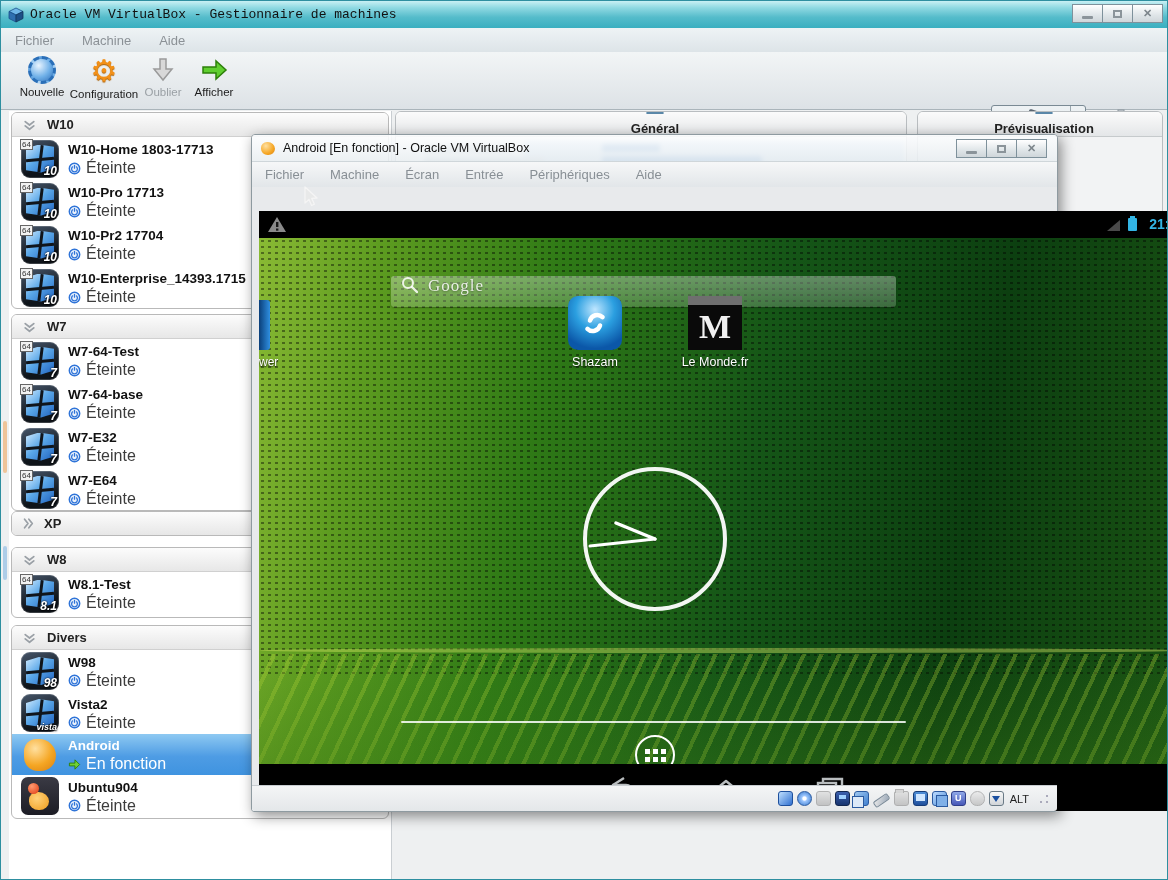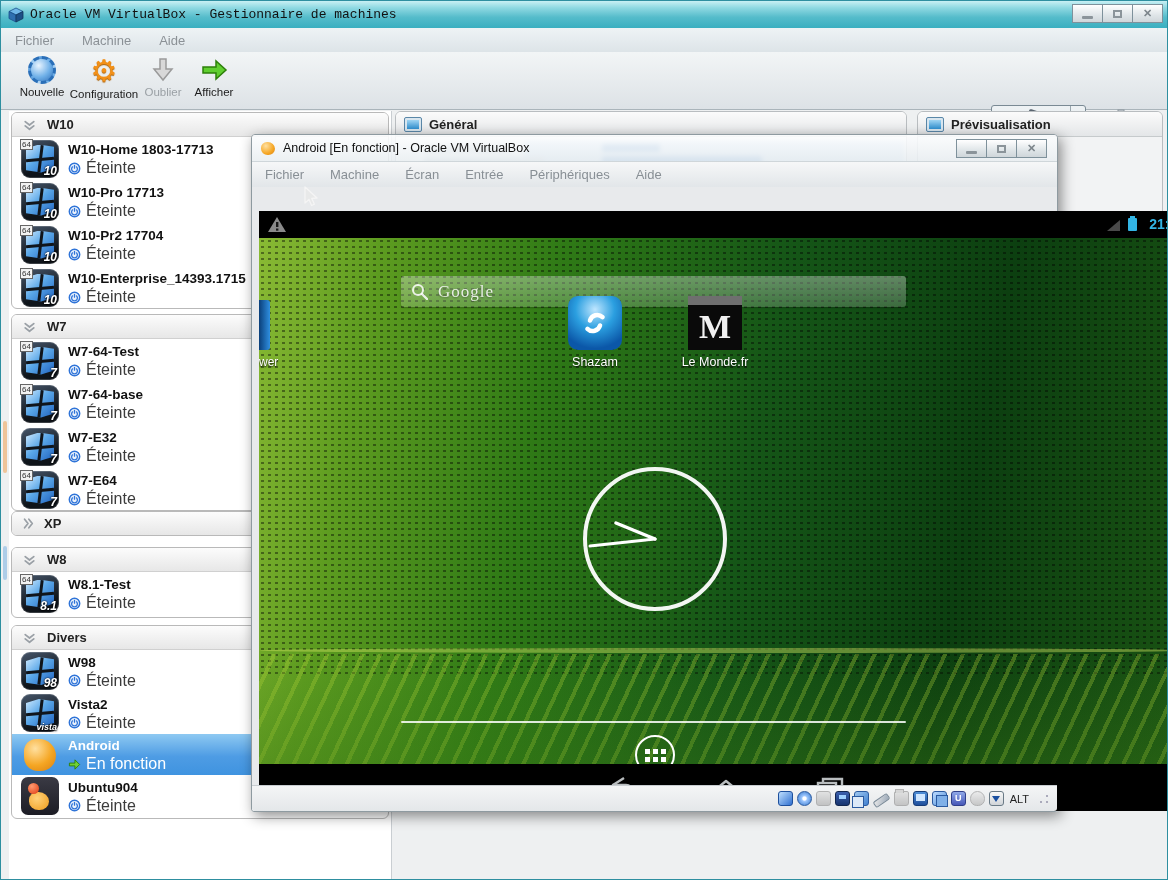--- a/index.html
+++ b/index.html
@@ -41,21 +41,21 @@
   .mtools .lbl,.gtools .lbl{font-size:11.5px;color:#1c1c1c;white-space:nowrap;}
   .droparrow{width:0;height:0;border-left:4px solid transparent;border-right:4px solid transparent;border-top:5px solid #444;}
   .mtools .astrip{width:13px;border-left:1px solid #9aa7ae;display:flex;align-items:center;justify-content:center;}
   .gtools{position:absolute;left:1090px;top:55px;width:62px;height:50px;display:flex;flex-direction:column;align-items:center;}
   .garrow{position:absolute;left:1154px;top:72px;}
   
   .sidebar{position:absolute;left:8px;top:110px;width:383px;height:770px;background:#ffffff;border-right:1px solid #c9ced2;box-sizing:border-box;}
   .details-pane{position:absolute;left:391px;top:110px;width:777px;height:770px;background:#eef0f1;}
   .panelbox{position:absolute;border:1px solid #b9bdc0;border-radius:6px;background:#fff;box-sizing:border-box;overflow:hidden;}
   .panelhdr{height:24px;background:linear-gradient(#fbfbfb,#e4e6e8);border-bottom:1px solid #c6cacc;
-    display:flex;align-items:center;gap:7px;padding-left:8px;font-size:13px;font-weight:bold;color:#222;}
+    display:flex;align-items:center;gap:7px;padding-left:8px;font-size:13px;font-weight:bold;color:#222;flex-direction:column;}
   .stub-hdr{position:absolute;left:3px;width:766px;height:22px;border:1px solid #c2c6c9;border-radius:6px;
     background:linear-gradient(#f6f6f6,#e2e4e6);box-sizing:border-box;}
   .stub-body{position:absolute;left:3px;width:766px;background:#fff;border:1px solid #d4d7d9;border-top:none;border-radius:0 0 6px 6px;box-sizing:border-box;}
   .monicon{width:16px;height:13px;border:1px solid #5a87a8;border-radius:2px;background:#d9e6ef;position:relative;}
   .monicon::before{content:"";position:absolute;inset:2px;background:linear-gradient(#9fd4f2,#2f8fd0);}
   
   .blob{position:absolute;filter:blur(2px);border-radius:2px;}
   
   .grp{position:absolute;left:2px;width:378px;border:1px solid #b9b9b9;border-radius:6px;background:#fff;overflow:hidden;box-sizing:border-box;}
   .grp-h{height:23px;background:linear-gradient(#fcfcfc,#e7e7e7);border-bottom:1px solid #d0d0d0;
@@ -108,23 +108,23 @@
   .battery::before{content:"";position:absolute;top:-2px;left:2px;width:5px;height:2px;background:#33b5e5;}
   .sigtri{position:absolute;right:72px;top:9px;width:0;height:0;border-left:13px solid transparent;border-bottom:11px solid #4a4a4a;}
   .wall{position:absolute;left:0;top:27px;right:0;height:526px;
     background:linear-gradient(100deg,#8aba34 0%,#5d9c20 12%,#2f7a16 30%,#155617 52%,#0c3f10 74%,#1a5413 100%);}
   .dots{position:absolute;left:0;top:0;right:0;height:440px;
     background-image:radial-gradient(rgba(0,0,0,.55) 1.3px,transparent 1.6px);background-size:7px 6px;opacity:.75;}
   .leaf{position:absolute;left:0;bottom:0;right:0;height:110px;
     background:linear-gradient(rgba(210,230,90,.0),rgba(60,120,20,.35)),
     repeating-linear-gradient(115deg,rgba(190,220,60,0) 0 12px,rgba(190,220,60,.30) 12px 16px);}
   .leaf::before{content:"";position:absolute;left:0;right:0;top:-6px;height:5px;background:rgba(205,225,95,.45);border-radius:50%;}
-  .gsearch{position:absolute;left:142px;top:38px;width:505px;height:31px;border-radius:3px;
+  .gsearch{position:absolute;left:132px;top:38px;width:505px;height:31px;border-radius:3px;
     background:linear-gradient(rgba(255,255,255,.34),rgba(255,255,255,.18));
-    box-shadow:0 1px 2px rgba(0,0,0,.25);display:flex;align-items:center;padding-left:10px;box-sizing:border-box;}
+    box-shadow:0 1px 2px rgba(0,0,0,.25);display:flex;padding-left:10px;box-sizing:border-box;}
   .glogo{font-family:"Liberation Serif",serif;font-size:17px;color:rgba(255,255,255,.85);letter-spacing:1px;margin-left:10px;text-shadow:0 1px 2px rgba(0,0,0,.35);}
   .appic{position:absolute;display:flex;flex-direction:column;align-items:center;width:76px;}
   .appic .albl{margin-top:5px;font-size:12.5px;color:#fff;text-shadow:0 1px 2px #000;}
   .shz{width:54px;height:54px;border-radius:10px;background:radial-gradient(circle at 50% 25%,#bfe6ff,#2b9fe0 40%,#0b57a8 80%);display:flex;align-items:center;justify-content:center;}
   .lmn{width:54px;height:54px;background:#0a0a0a;position:relative;display:flex;align-items:center;justify-content:center;}
   .lmn::before{content:"";position:absolute;top:0;left:0;right:0;height:9px;background:#6f6f6f;}
   .lmn .m{font-family:"Liberation Serif",serif;font-weight:bold;font-size:34px;color:#f0f0f0;margin-top:7px;}
   .tvs{width:54px;height:46px;border-radius:4px;background:linear-gradient(#fbab2e,#f08a10);border:2px solid rgba(255,255,255,.65);
     position:relative;box-sizing:border-box;margin-top:4px;}
   .tvs::before{content:"";position:absolute;inset:4px 4px 9px 4px;background:linear-gradient(#ff9d20,#e87a08);}

